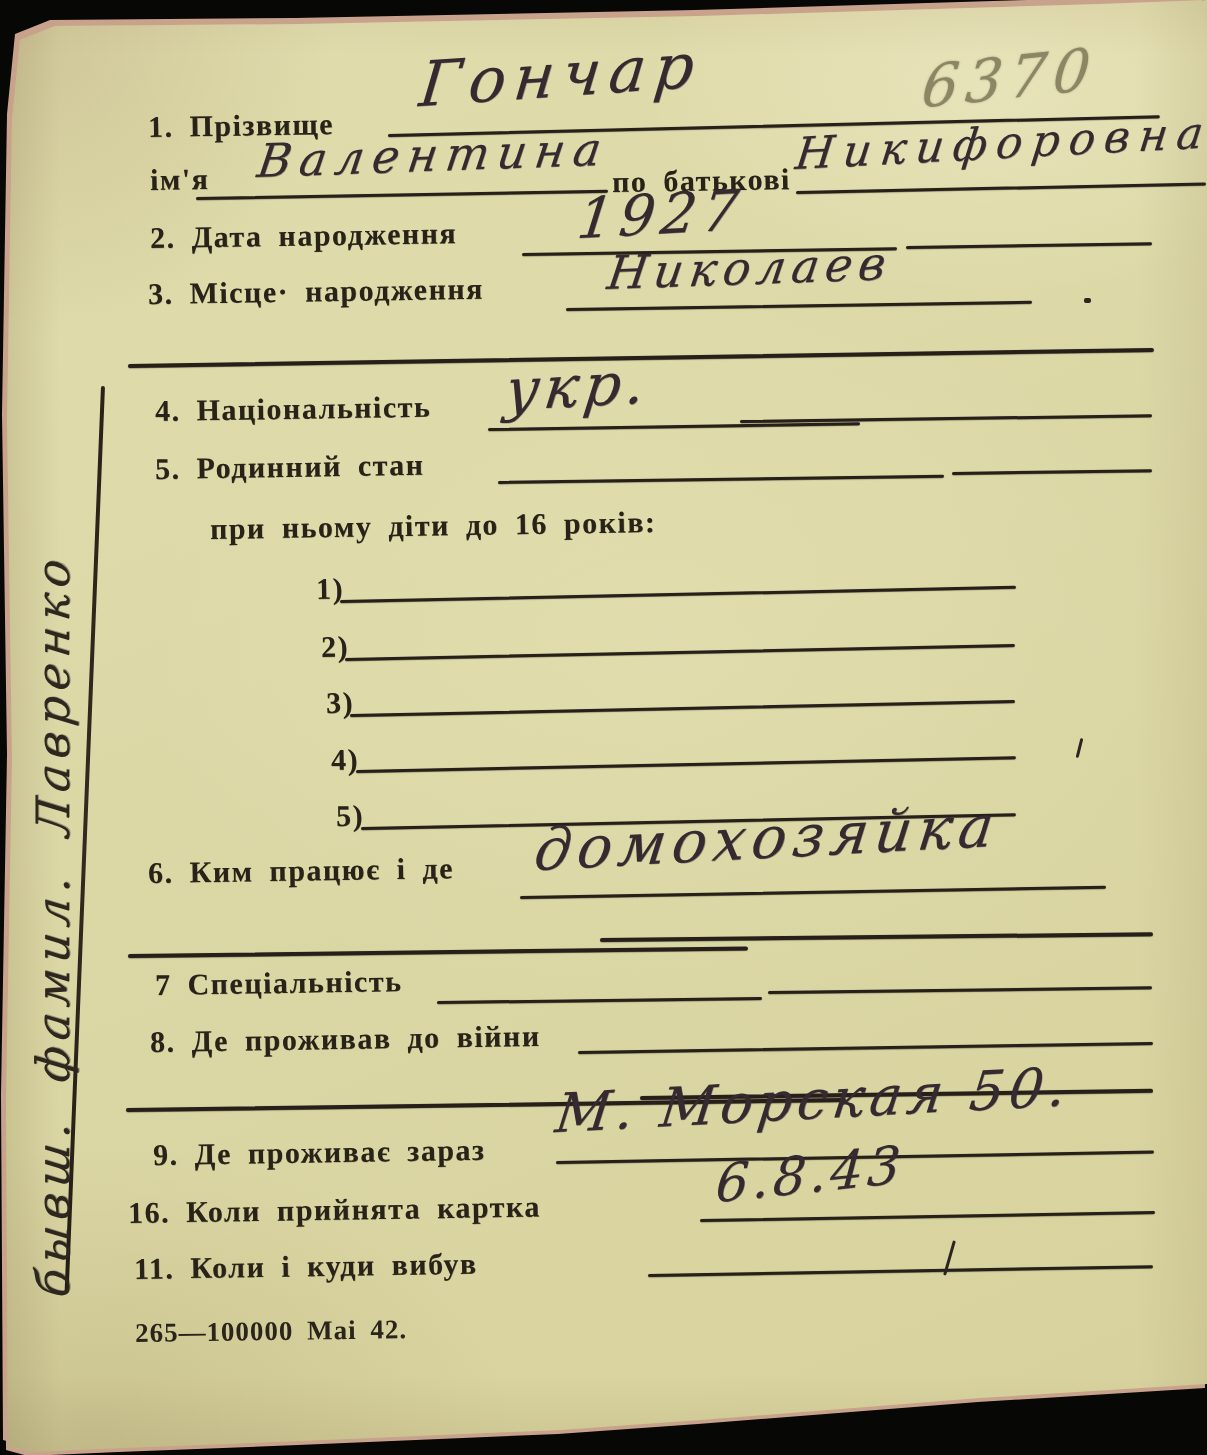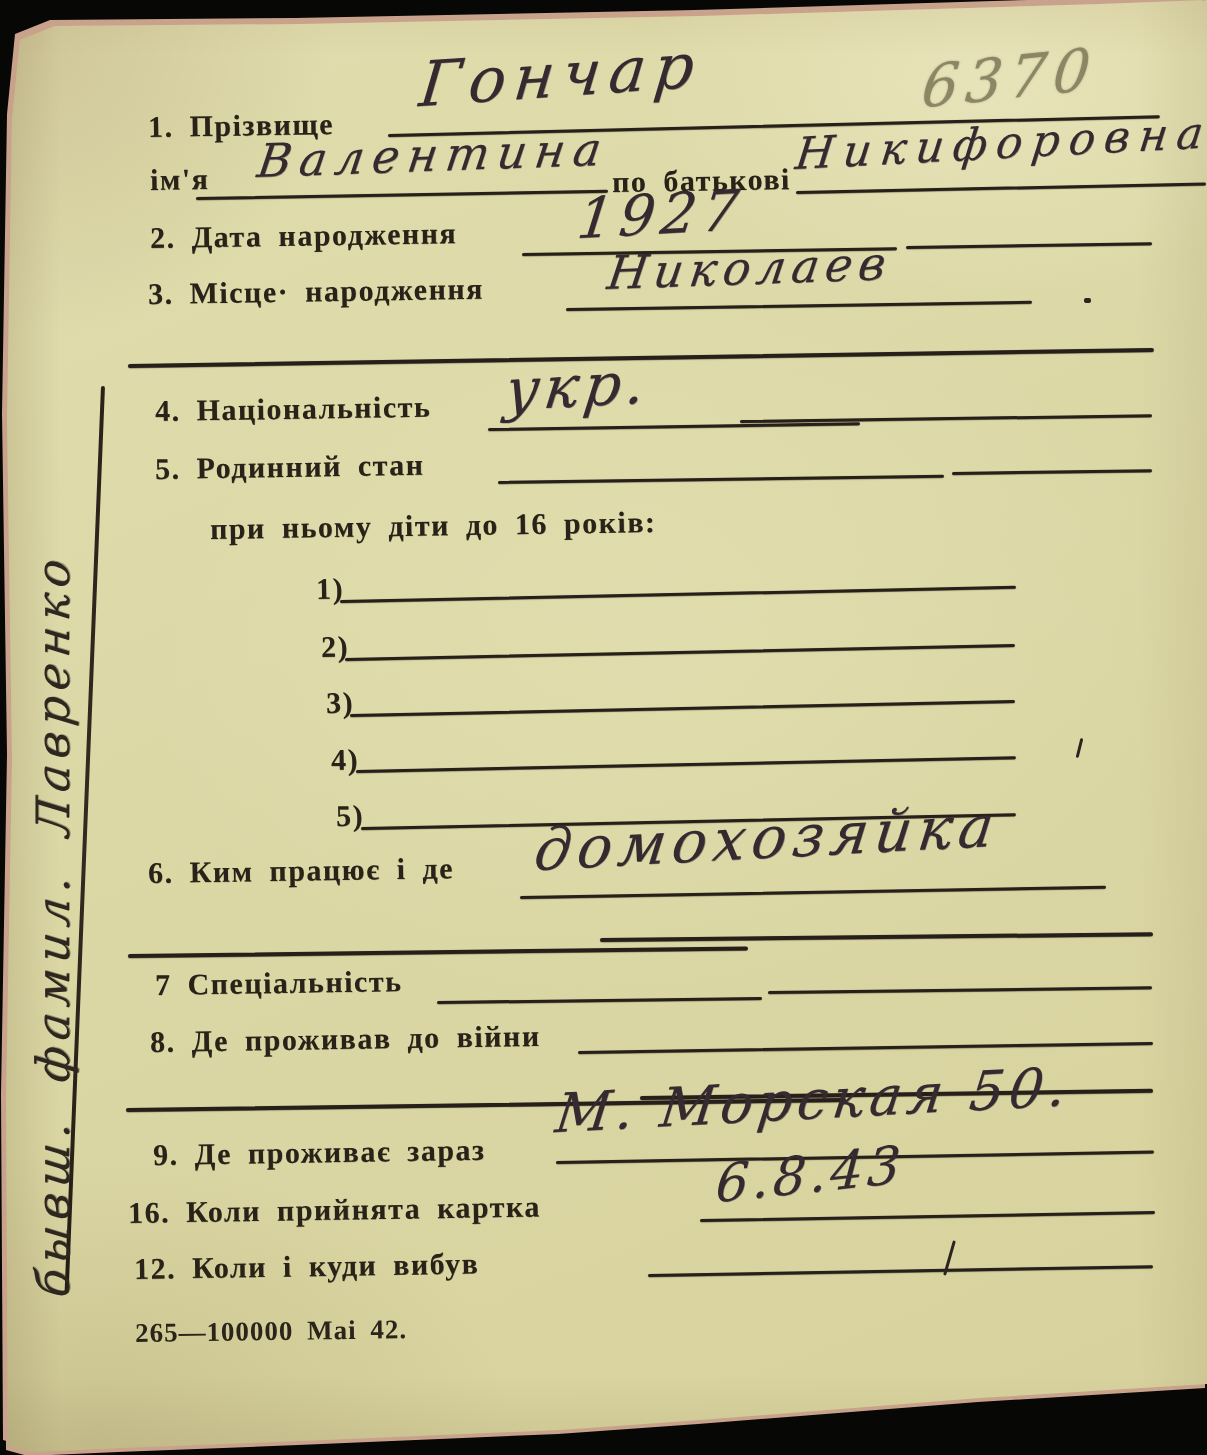--- a/index.html
+++ b/index.html
@@ -181,21 +181,21 @@
     <div class="fline" style="left:640px;top:1096px;width:513px;height:4px;--r:-0.8deg"></div>
 
     <div class="plabel" style="left:153px;top:1138px"><span class="pnum">9.</span><span>Де проживає зараз</span></div>
     <div class="hw" style="left:556px;top:1082px;font-size:54px;letter-spacing:5px;--r:-3deg">М. Морская 50.</div>
     <div class="fline" style="left:556px;top:1161px;width:598px;--r:-1deg"></div>
 
     <div class="plabel" style="left:128px;top:1196px"><span class="pnum">16.</span><span>Коли прийнята картка</span></div>
     <div class="hw" style="left:716px;top:1154px;font-size:52px;letter-spacing:4px;--r:-6deg">6.8.43</div>
     <div class="fline" style="left:700px;top:1219px;width:455px;--r:-1deg"></div>
 
-    <div class="plabel" style="left:134px;top:1252px"><span class="pnum">12.</span><span>Коли і куди вибув</span></div>
+    <div class="plabel" style="left:134px;top:1252px"><span class="pnum">11.</span><span>Коли і куди вибув</span></div>
     <div class="fline" style="left:648px;top:1274px;width:505px;--r:-1deg"></div>
     <div class="mark slash" style="left:948px;top:1240px"></div>
 
     <div class="footer-imprint">265—100000 Mai 42.</div>
 
     <div class="margin-line"></div>
     <div class="margin-note">бывш. фамил. Лавренко</div>
   </div>
 </div>
 

